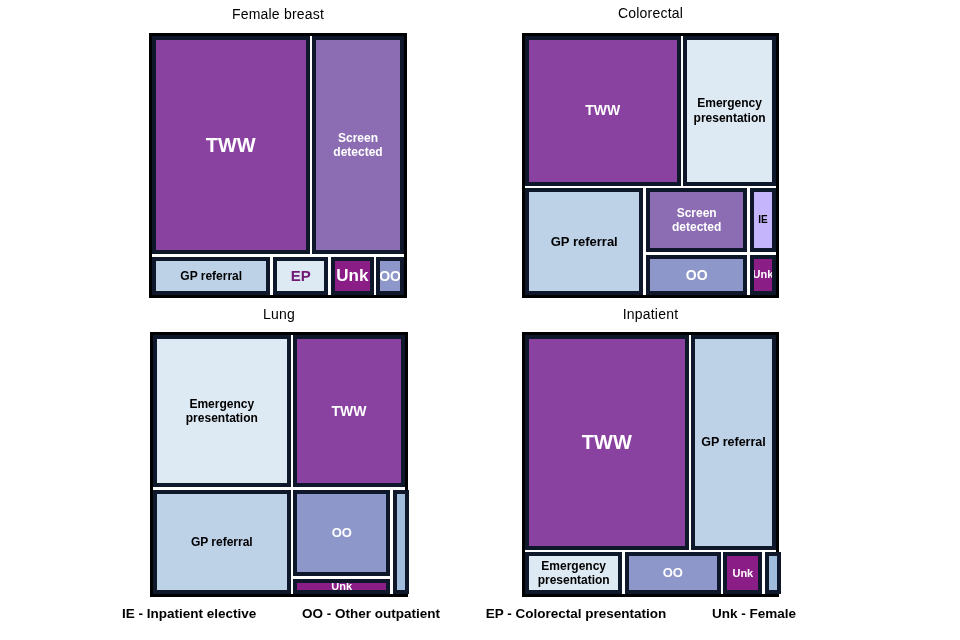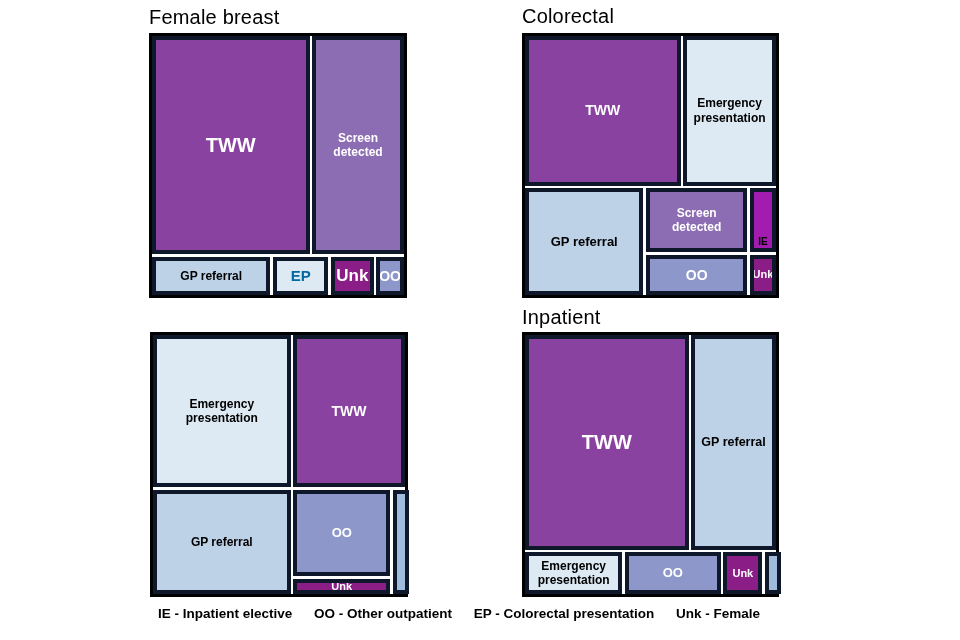--- a/index.html
+++ b/index.html
@@ -10,21 +10,22 @@
   }
   #canvas {
     position: relative;
     width: 960px;
     height: 640px;
     background: #ffffff;
     overflow: hidden;
   }
   .chart-title {
     position: absolute;
-    font-size: 20px;
+    text-align: center;
+    font-size: 14px;
     font-weight: 400;
     color: #000000;
     letter-spacing: 0.2px;
   }
   .chart-box {
     position: absolute;
     border: 3px solid #000000;
     background: #ffffff;
     box-sizing: border-box;
   }
@@ -47,41 +48,41 @@
     left: 0;
     top: 606px;
     width: 918px;
     text-align: center;
     font-size: 13.5px;
     font-weight: 700;
     color: #000000;
   }
   #legend .legend-item {
     display: inline-block;
-    margin: 0 9px;
+    margin: 0 21px;
     white-space: nowrap;
   }
 </style>
 </head>
 <body>
 
 <div id="canvas">
 
   <div class="chart-title" style="left: 149px; top: 6px; width: 258px;">Female breast</div>
   <div class="chart-box" style="left: 149px; top: 33px; width: 258px; height: 265px;">
       <div class="cell" style="left: 0%; top: 0%; width: 62.5%; height: 84.3%; background: rgb(138, 66, 160); color: rgb(255, 255, 255); font-size: 20px;">
         <span>TWW</span>
       </div>
       <div class="cell" style="left: 63.5%; top: 0%; width: 36.5%; height: 84.3%; background: rgb(140, 108, 178); color: rgb(255, 255, 255); font-size: 12px;">
         <span>Screen detected</span>
       </div>
       <div class="cell" style="left: 0%; top: 85.3%; width: 47%; height: 14.7%; background: rgb(189, 209, 231); color: rgb(0, 0, 0); font-size: 12px;">
         <span>GP referral</span>
       </div>
-      <div class="cell" style="left: 48%; top: 85.3%; width: 22%; height: 14.7%; background: rgb(221, 233, 243); color: #0369a1; font-size: 15px;">
+      <div class="cell" style="left: 48%; top: 85.3%; width: 22%; height: 14.7%; background: rgb(221, 233, 243); color: #701a75; font-size: 15px;">
         <span>EP</span>
       </div>
       <div class="cell" style="left: 71%; top: 85.3%; width: 17%; height: 14.7%; background: rgb(138, 30, 134); color: rgb(255, 255, 255); font-size: 17px;">
         <span>Unk</span>
       </div>
       <div class="cell" style="left: 89%; top: 85.3%; width: 11%; height: 14.7%; background: rgb(142, 151, 201); color: rgb(255, 255, 255); font-size: 14px;">
         <span>OO</span>
       </div>
     </div>
 
@@ -92,31 +93,32 @@
       </div>
       <div class="cell" style="left: 63%; top: 0%; width: 37%; height: 57.8%; background: rgb(221, 233, 243); color: rgb(0, 0, 0); font-size: 12px;">
         <span>Emergency presentation</span>
       </div>
       <div class="cell" style="left: 0%; top: 58.8%; width: 47.2%; height: 41.2%; background: rgb(189, 209, 231); color: rgb(0, 0, 0); font-size: 13px;">
         <span>GP referral</span>
       </div>
       <div class="cell" style="left: 48.2%; top: 58.8%; width: 40.4%; height: 24.7%; background: rgb(140, 108, 178); color: rgb(255, 255, 255); font-size: 12px;">
         <span>Screen detected</span>
       </div>
-      <div class="cell" style="left: 89.6%; top: 58.8%; width: 10.4%; height: 24.7%; background: #a21caf; color: rgb(0, 0, 0); font-size: 10px; align-items: flex-end;">
+      <div class="cell" style="left: 89.6%; top: 58.8%; width: 10.4%; height: 24.7%; background: #c4b5fd; color: rgb(0, 0, 0); font-size: 10px;">
         <span>IE</span>
       </div>
       <div class="cell" style="left: 48.2%; top: 84.5%; width: 40.4%; height: 15.5%; background: rgb(142, 151, 201); color: rgb(255, 255, 255); font-size: 14px;">
         <span>OO</span>
       </div>
       <div class="cell" style="left: 89.6%; top: 84.5%; width: 10.4%; height: 15.5%; background: rgb(138, 30, 134); color: rgb(255, 255, 255); font-size: 11px;">
         <span>Unk</span>
       </div>
     </div>
 
+  <div class="chart-title" style="left: 150px; top: 306px; width: 258px;">Lung</div>
   <div class="chart-box" style="left: 150px; top: 332px; width: 258px; height: 265px;">
       <div class="cell" style="left: 0%; top: 0%; width: 54.6%; height: 58.8%; background: rgb(221, 233, 243); color: rgb(0, 0, 0); font-size: 12px;">
         <span>Emergency presentation</span>
       </div>
       <div class="cell" style="left: 55.6%; top: 0%; width: 44.4%; height: 58.8%; background: rgb(138, 66, 160); color: rgb(255, 255, 255); font-size: 14px;">
         <span>TWW</span>
       </div>
       <div class="cell" style="left: 0%; top: 59.8%; width: 54.6%; height: 40.2%; background: rgb(189, 209, 231); color: rgb(0, 0, 0); font-size: 12px;">
         <span>GP referral</span>
       </div>

